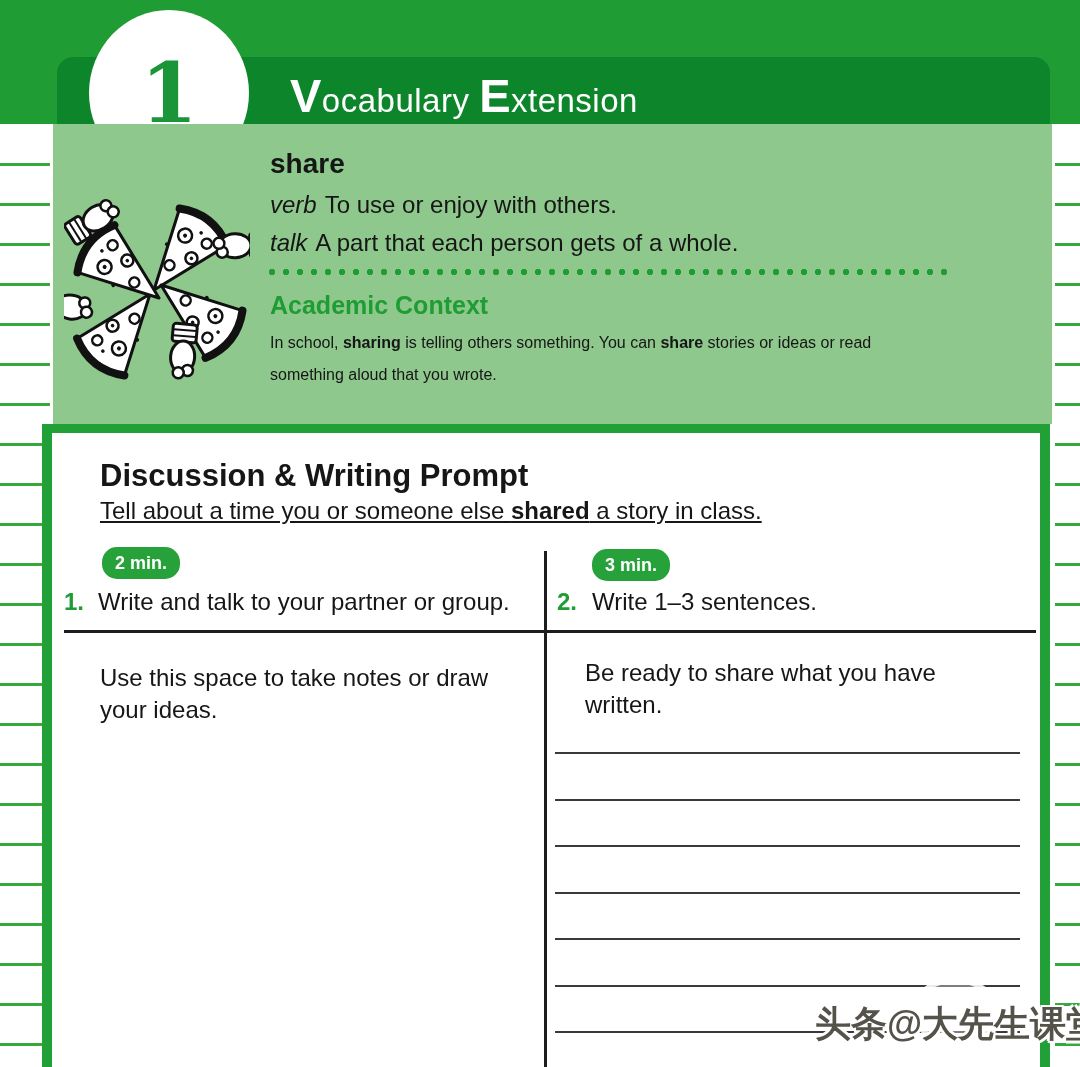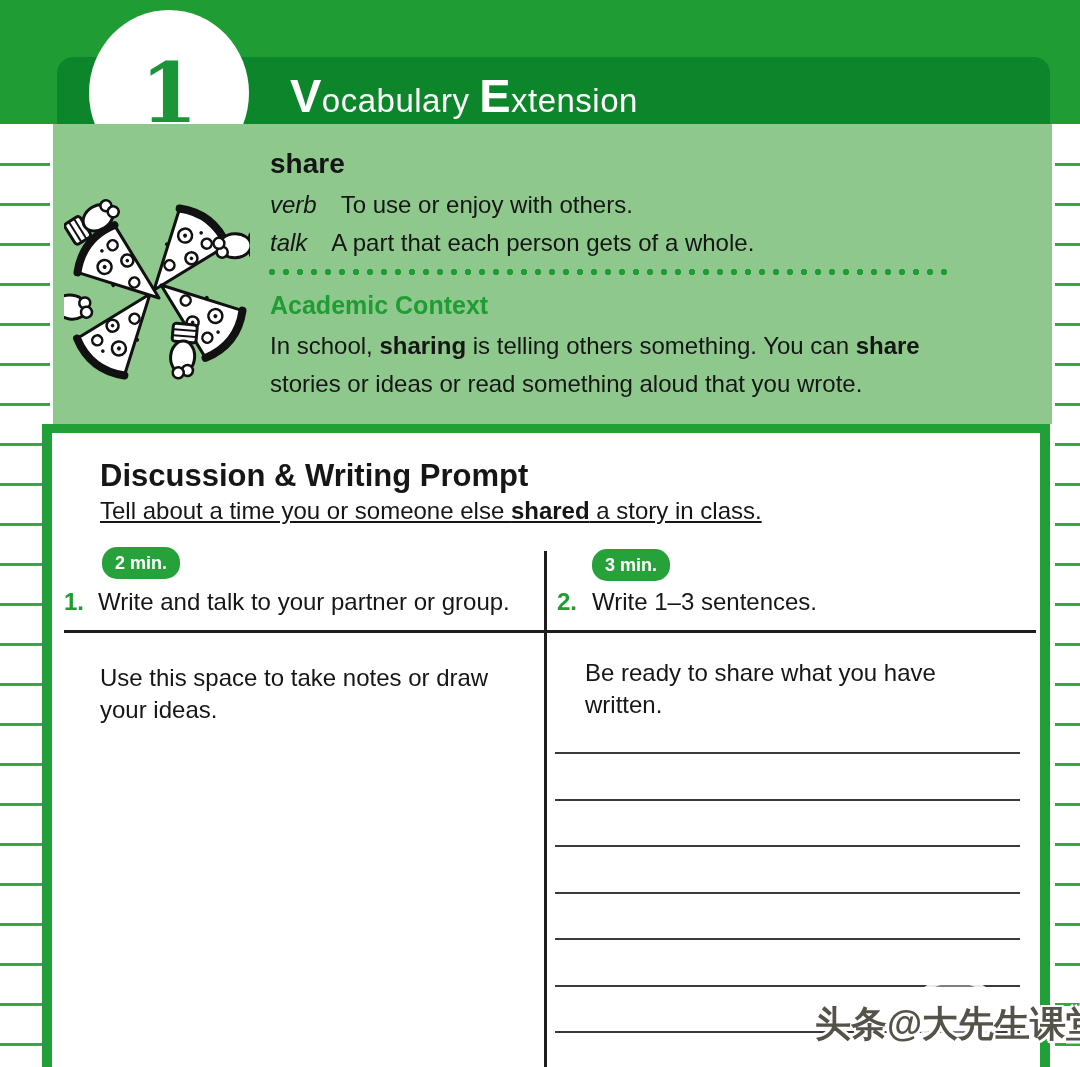--- a/index.html
+++ b/index.html
@@ -26,26 +26,26 @@
                    border-radius:50%; display:flex; align-items:center; justify-content:center; }
   #lesson-number { font-family:"DejaVu Serif", serif; font-weight:700; font-size:82px;
                    color:#1a9638; line-height:1; }
 
   
   #vocab-panel { left:53px; top:124px; width:999px; height:300px; background:#8ec88c; }
   #pizza-illustration { left:64px; top:188px; width:186px; height:196px; }
   #vocab-word { left:270px; top:148px; font-size:28px; font-weight:700; }
   .def-line { position:absolute; left:270px; font-size:24px; white-space:nowrap; }
   #def-verb { top:191px; } #def-noun { top:229px; }
-  .pos { font-style:italic; margin-right:24px; }
+  .pos { font-style:italic; margin-right:8px; }
   #dotted-divider { left:268px; top:268px; width:682px; height:8px;
       background-image:radial-gradient(circle 3px at 4px 4px, #1f9c33 97%, rgba(0,0,0,0));
       background-size:14px 8px; background-repeat:repeat-x; }
   #academic-heading { left:270px; top:291px; font-size:25px; font-weight:700; color:#1f9c33; }
-  #academic-body { left:270px; top:327px; width:668px; font-size:24px; line-height:38px; }
+  #academic-body { left:270px; top:327px; width:668px; font-size:16px; line-height:32px; }
 
   
   #prompt-box { left:42px; top:424px; width:1008px; height:643px; box-sizing:border-box;
       background:#ffffff; border-top:9px solid #21a038;
       border-left:10px solid #21a038; border-right:10px solid #21a038; }
   #prompt-heading { left:100px; top:458px; font-size:31px; font-weight:700; }
   #prompt-text { left:100px; top:497px; width:900px; font-size:24px; white-space:nowrap;text-decoration:underline; }
 
   .badge { position:absolute; background:#27a13a; color:#ffffff; font-weight:700;
       font-size:18px; line-height:1; padding:7px 13px; border-radius:15px; }

